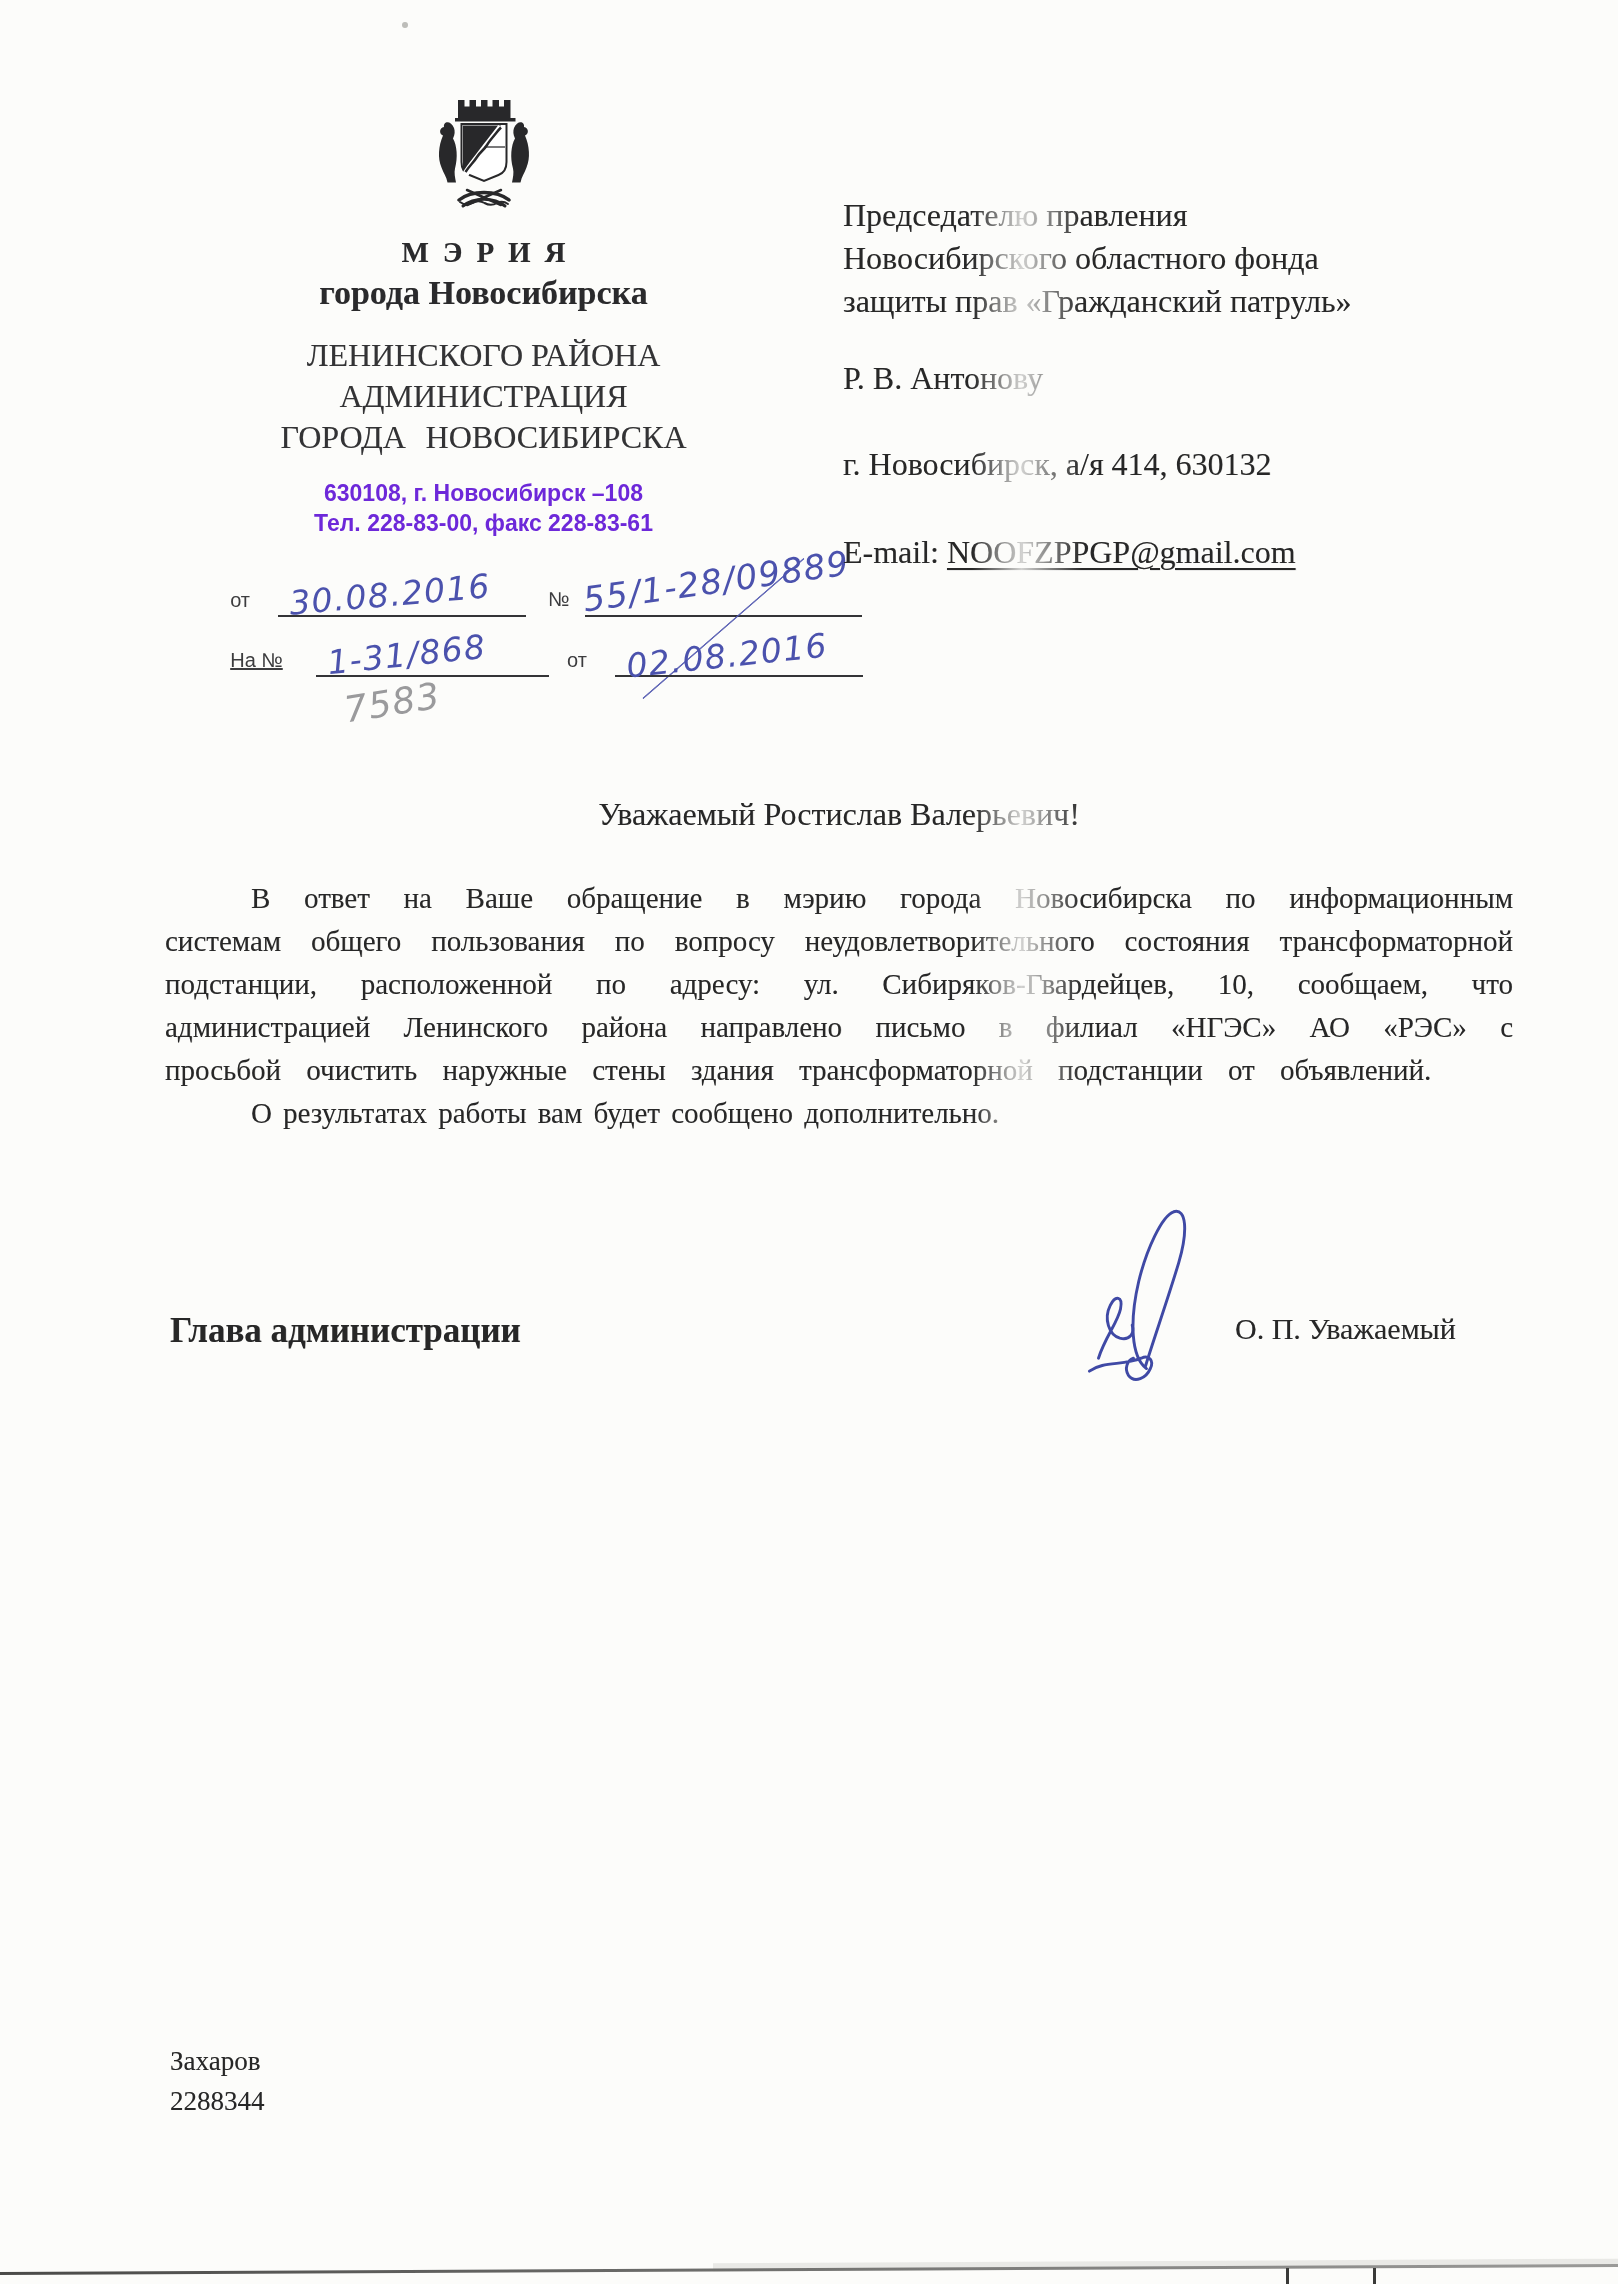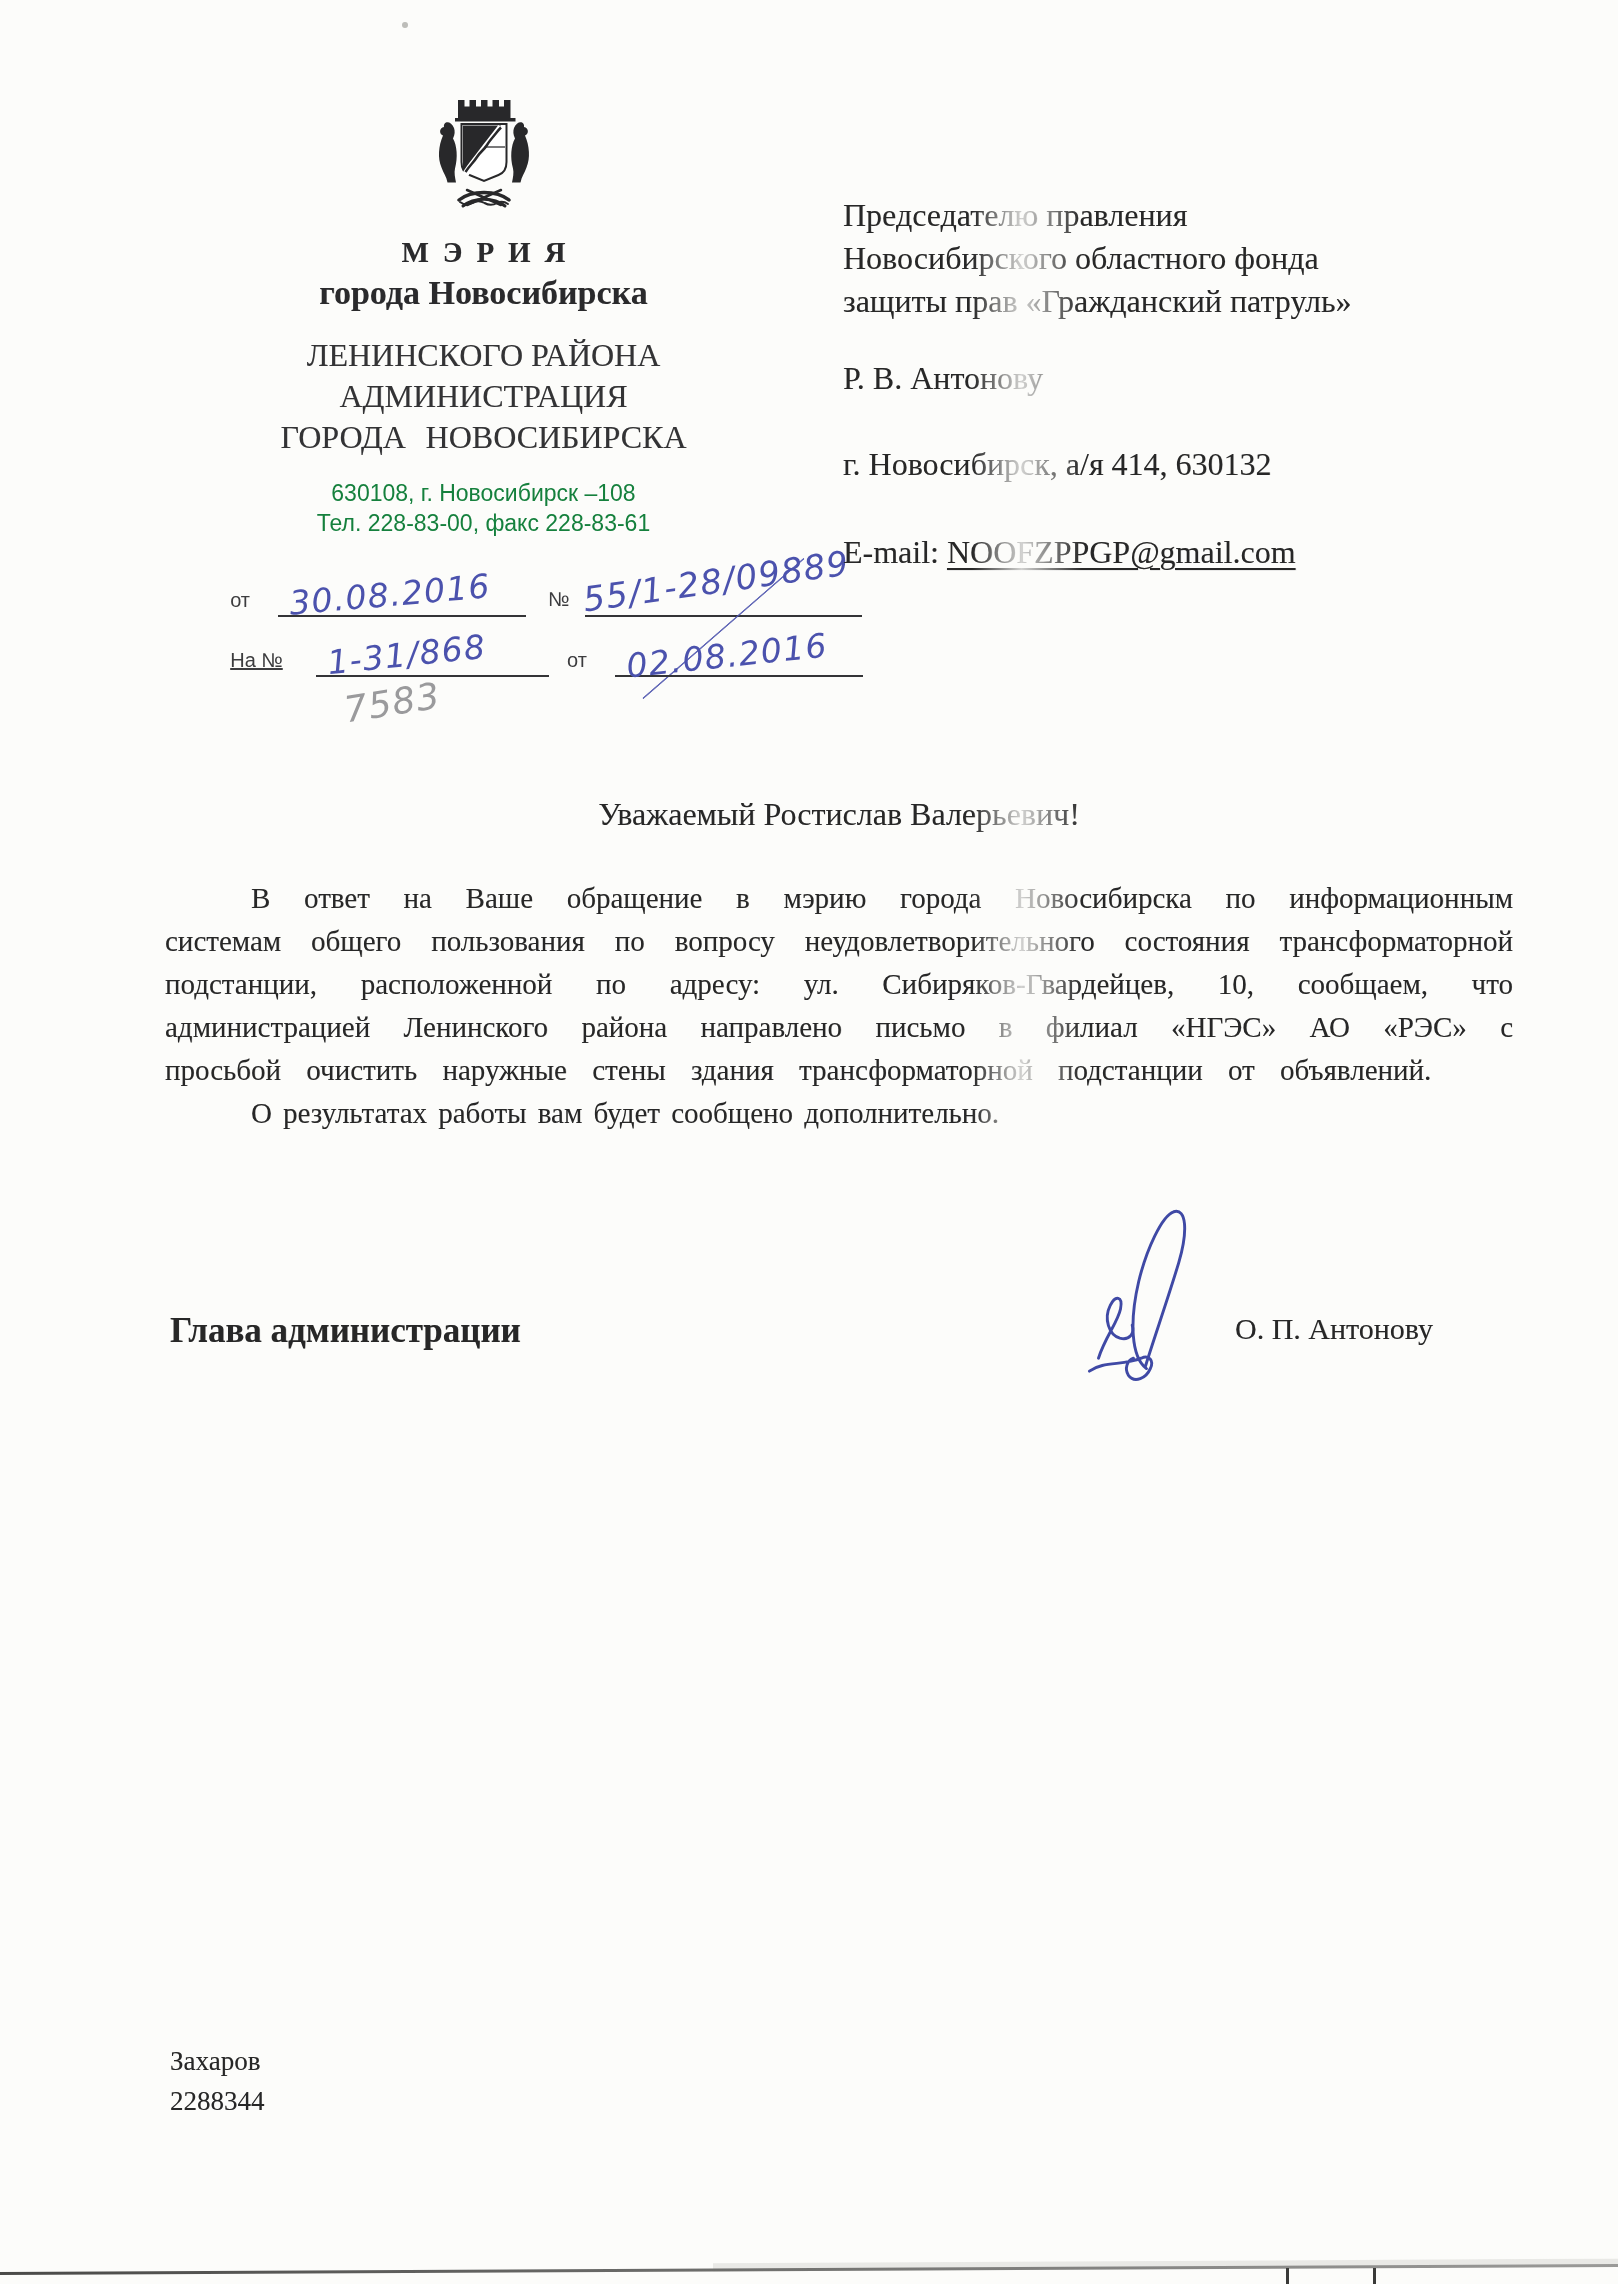--- a/index.html
+++ b/index.html
@@ -33,21 +33,21 @@
   .emblem { display: block; margin: 0 auto; }
   .org-title {
     margin-top: 9px;
     font-size: 29px; font-weight: bold;
     letter-spacing: 0.48em; padding-left: 0.48em;
     color: #2a2a2c;
   }
   .org-subtitle { margin-top: 5.2px; font-size: 34px; font-weight: bold; color: #2a2a2c; }
   .dept { margin-top: 23px; font-size: 32px; line-height: 41px; color: #333335; }
   .dept .wide-gap { word-spacing: 11.7px; }
-  .addr { margin-top: 19.4px; font-size: 23px; line-height: 30.5px; color: #15803d; }
+  .addr { margin-top: 19.4px; font-size: 23px; line-height: 30.5px; color: #6d28d9; font-weight: bold; }
 
   
   .ref-block { position: absolute; left: 227px; top: 570px; width: 817px; height: 207px; }
   .ref-label { position: absolute; font-size: 20px; color: #3c3c3e; }
   .uline { position: absolute; height: 0; border-bottom: 2.6px solid #343436; }
   .hw {
     position: absolute;
     font-family: "DejaVu Sans", sans-serif;
     font-style: italic;
     color: var(--ink-blue);
@@ -200,21 +200,21 @@
   </div>
 
   <div class="sig-position serif">Глава администрации</div>
   <svg class="sig-scribble" width="162" height="182" viewBox="0 0 250 280" aria-hidden="true">
     <g stroke="#3f49a5" stroke-width="4.5" fill="none" stroke-linecap="round">
       <path d="M138 252 C114 234 112 178 126 118 C138 68 162 16 180 10 C200 4 202 40 188 88 C172 142 148 210 136 250"></path>
       <path d="M64 236 C74 204 94 180 98 160 C102 140 90 138 82 155 C72 175 80 200 97 205 C112 209 120 198 116 185"></path>
       <path d="M50 256 C72 240 102 248 130 236 C142 230 150 240 144 252 C138 266 120 276 110 262 C104 252 108 240 118 236"></path>
     </g>
   </svg>
-  <div class="sig-name serif">О. П. Антонову</div>
+  <div class="sig-name serif">О. П. Уважаемый</div>
 
   <div class="executor serif">
     <div>Захаров</div>
     <div>2288344</div>
   </div>
 
   <div class="artifact scan-dot"></div>
   <div class="artifact fade-band"></div>
   <div class="artifact scan-bottom-shade"></div>
   <div class="artifact scan-bottom-line"></div>

